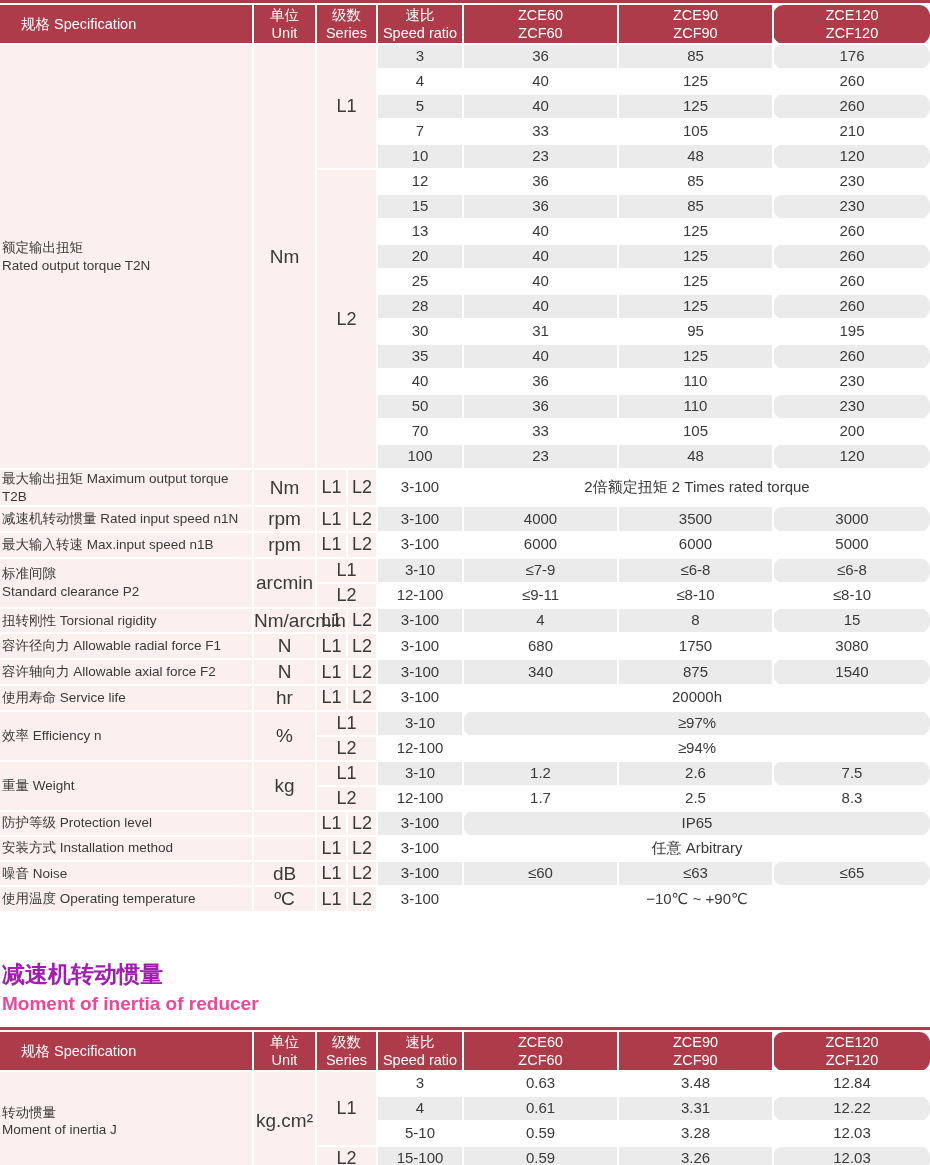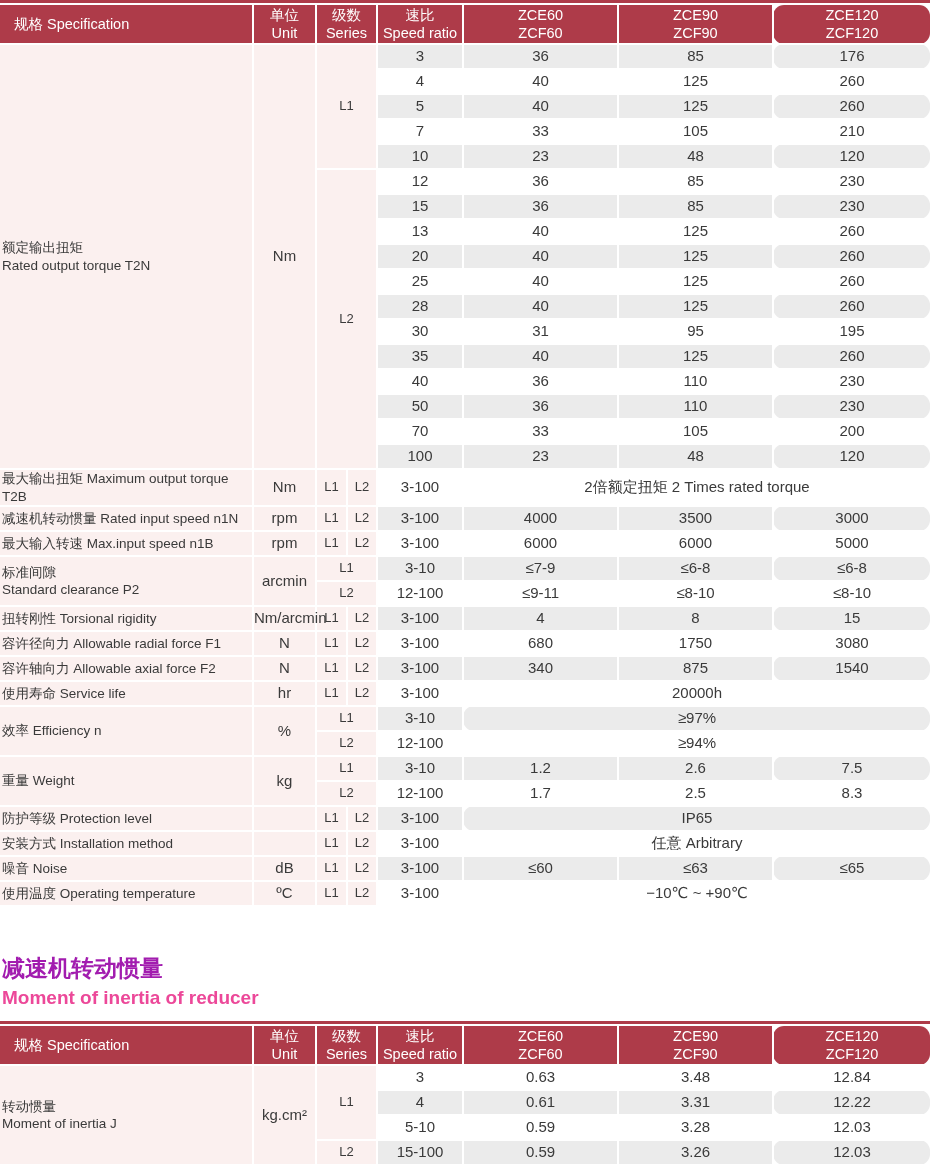--- a/index.html
+++ b/index.html
@@ -25,25 +25,25 @@
     padding:0;
     vertical-align:middle;
     text-align:center;
     white-space:pre-line;
   }
   th:last-child,td:last-child{border-right:none;border-radius:11px;}
   th{
     background:#ae3b49;color:#ffffff;
     height:38px;font-weight:normal;font-size:14.5px;line-height:1.25;
   }
-  th.hspec{text-align:left;padding-left:14px;}
+  th.hspec{text-align:left;padding-left:21px;}
   td{height:23px;font-size:15px;line-height:1.25;}
   td.spec{text-align:left;padding-left:2px;font-size:13.5px;line-height:1.3;}
-  td.unit{font-size:15px;}
-  td.series{font-size:13px;}
+  td.unit{font-size:19px;}
+  td.series{font-size:18px;}
   .pink{background:#fbf0ef;}
   .bg-gray{background:#ebebeb;}
   .bg-white{background:#ffffff;}
   .heading-zh{font-size:23px;font-weight:bold;color:#a21caf;margin:46px 0 3px 2px;}
   .heading-en{font-size:19px;font-weight:bold;color:#ec4899;margin:0 0 12px 2px;}
 </style>
 </head>
 <body>
 
 <div class="tablewrap">

